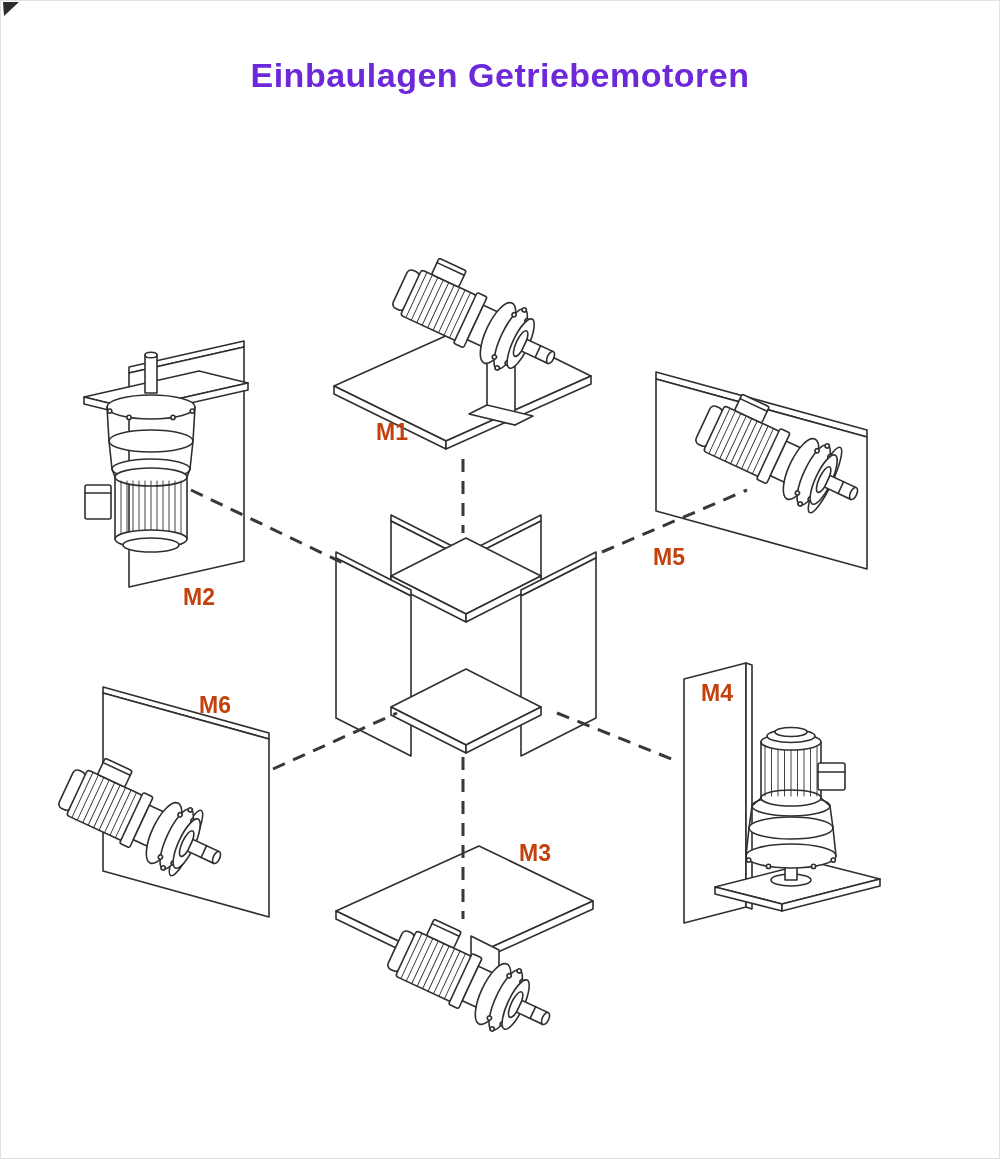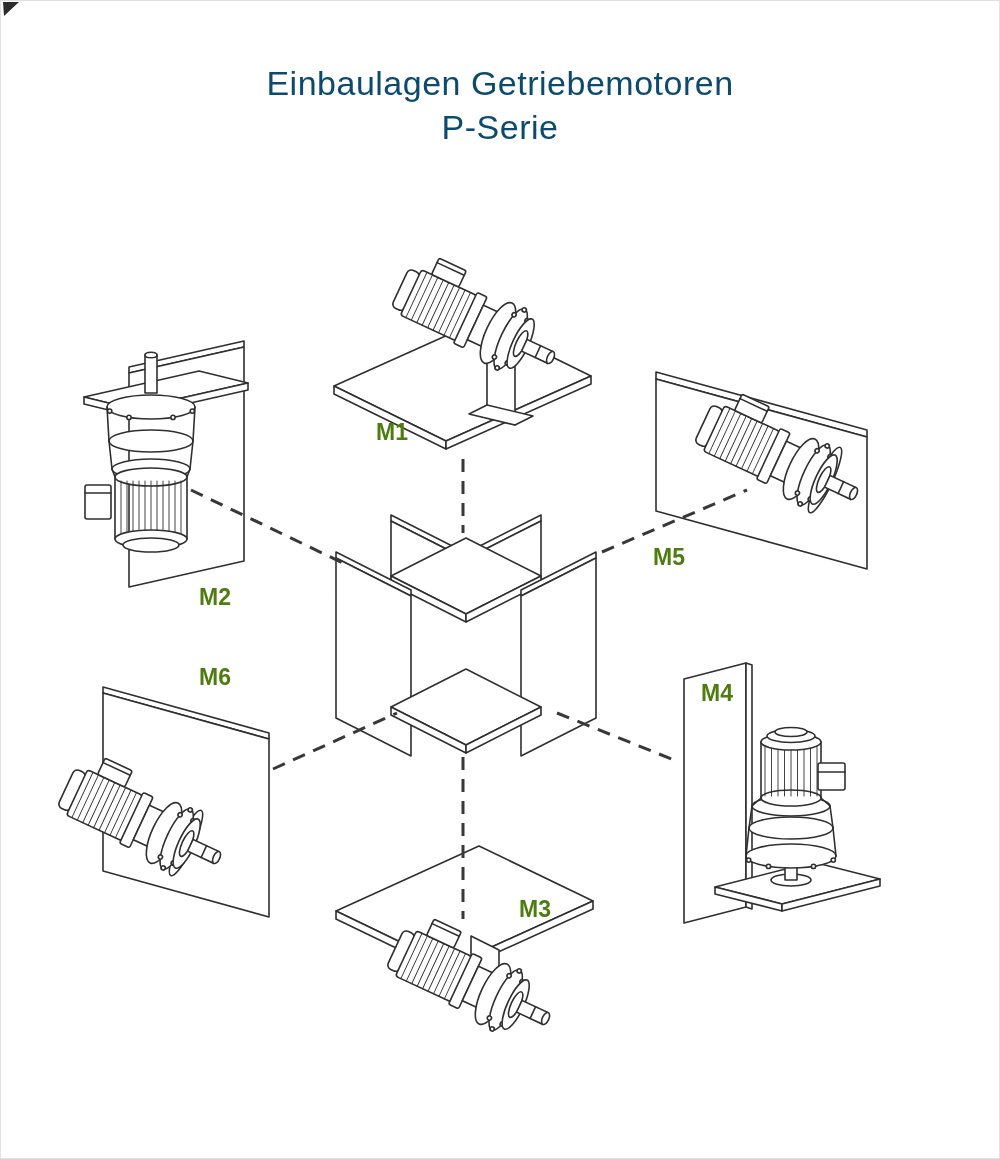--- a/index.html
+++ b/index.html
@@ -8,48 +8,48 @@
     width:1000px;height:1159px;
     background:#ffffff;
     border:1px solid #e2e2e2;
     box-sizing:border-box;
     overflow:hidden;
     font-family:"Liberation Sans", sans-serif;
     color:#1b1b1b;
   }
   .title{
     position:absolute;
-    top:60px;left:0;right:0;
+    top:52px;left:0;right:0;
     text-align:center;
     font-size:34px;
     line-height:44px;
     letter-spacing:.5px;
-    color:#0c4a6e;
+    color:#6d28d9;
+    font-weight:bold;
   }
   .pos-label{
     position:absolute;
     transform:translate(-50%,-50%);
     font-size:23px;
     font-weight:bold;
-    color:#4d7c0f;
+    color:#c2410c;
     white-space:nowrap;
   }
   svg.canvas{position:absolute;left:0;top:0;}
   .thin{stroke-width:.9;fill:none;}
   .ln{fill:none;}
   .dash{fill:none;stroke:#383838;stroke-width:3;stroke-dasharray:13 9;stroke-linecap:butt;}
 </style>
 </head>
 <body>
 
 <div class="page">
 
   <div class="title">
     <div>Einbaulagen Getriebemotoren</div>
-    <div>P-Serie</div>
   </div>
 
   <svg class="canvas" width="1000" height="1159" viewBox="0 0 1000 1159" fill="#ffffff" stroke="#2f2f2f" stroke-width="1.6" stroke-linejoin="round" stroke-linecap="round">
 
     <defs>
 
       <g id="hmotor">
         <rect x="-108" y="-21" width="13" height="42" rx="5"></rect>
         <rect x="-96" y="-25" width="61" height="50" rx="3"></rect>
         <path class="thin" d="M-90 -25 V25 M-84 -25 V25 M-78 -25 V25 M-72 -25 V25 M-66 -25 V25 M-60 -25 V25 M-54 -25 V25 M-48 -25 V25 M-42 -25 V25"></path>
@@ -194,19 +194,19 @@
       <path class="dash" d="M462 458 V532"></path>
       <path class="dash" d="M190 489 L344 563"></path>
       <path class="dash" d="M601 551 L746 489"></path>
       <path class="dash" d="M272 768 L396 712"></path>
       <path class="dash" d="M556 712 L678 761"></path>
       <path class="dash" d="M462 756 V918"></path>
     </g>
   </svg>
 
   <div class="pos-label" style="left:391px;top:431px">M1</div>
-  <div class="pos-label" style="left:214px;top:596px">M2</div>
-  <div class="pos-label" style="left:534px;top:908px">M3</div>
+  <div class="pos-label" style="left:198px;top:596px">M2</div>
+  <div class="pos-label" style="left:534px;top:852px">M3</div>
   <div class="pos-label" style="left:716px;top:692px">M4</div>
   <div class="pos-label" style="left:668px;top:556px">M5</div>
-  <div class="pos-label" style="left:214px;top:676px">M6</div>
+  <div class="pos-label" style="left:214px;top:704px">M6</div>
 
 </div>
 
 </body></html>

